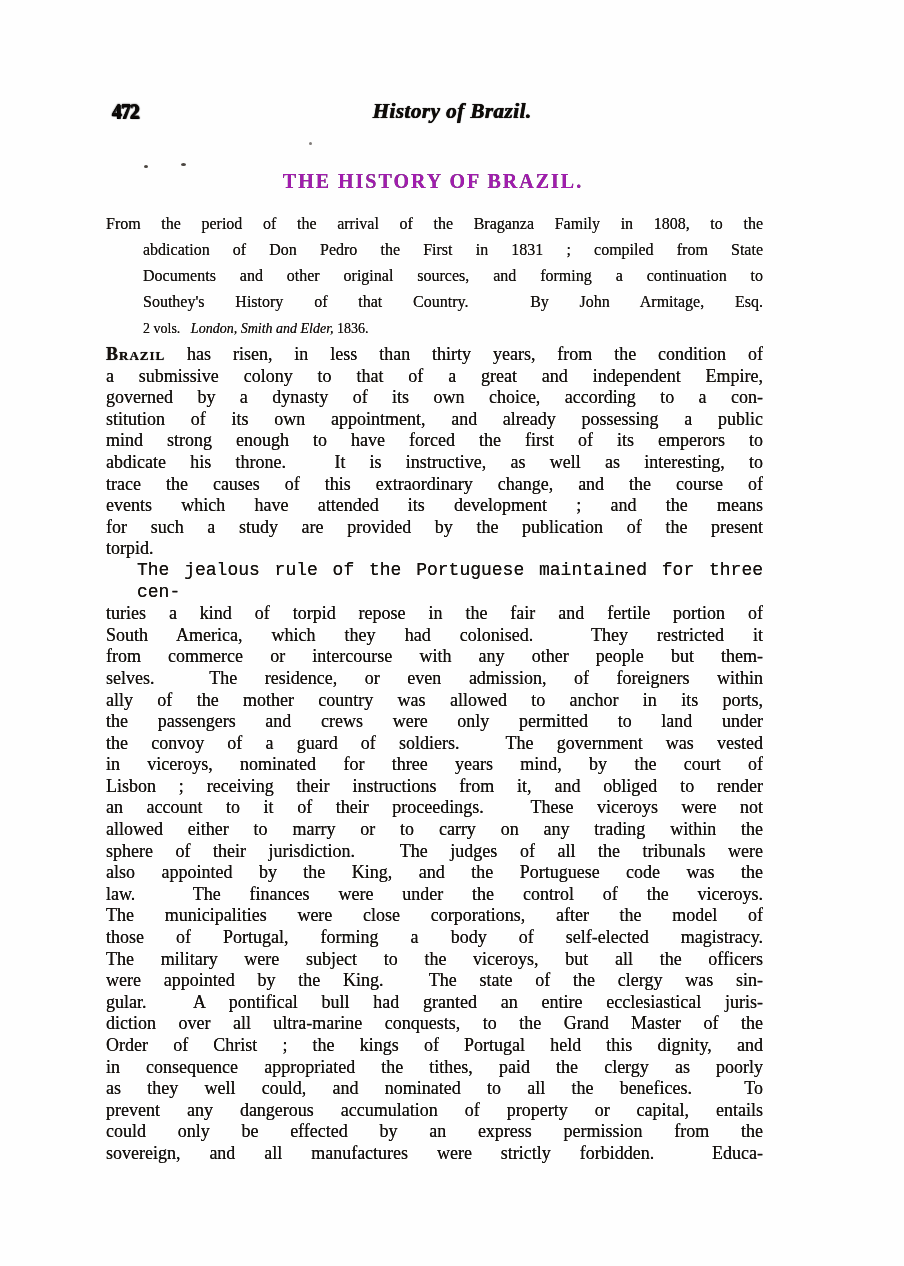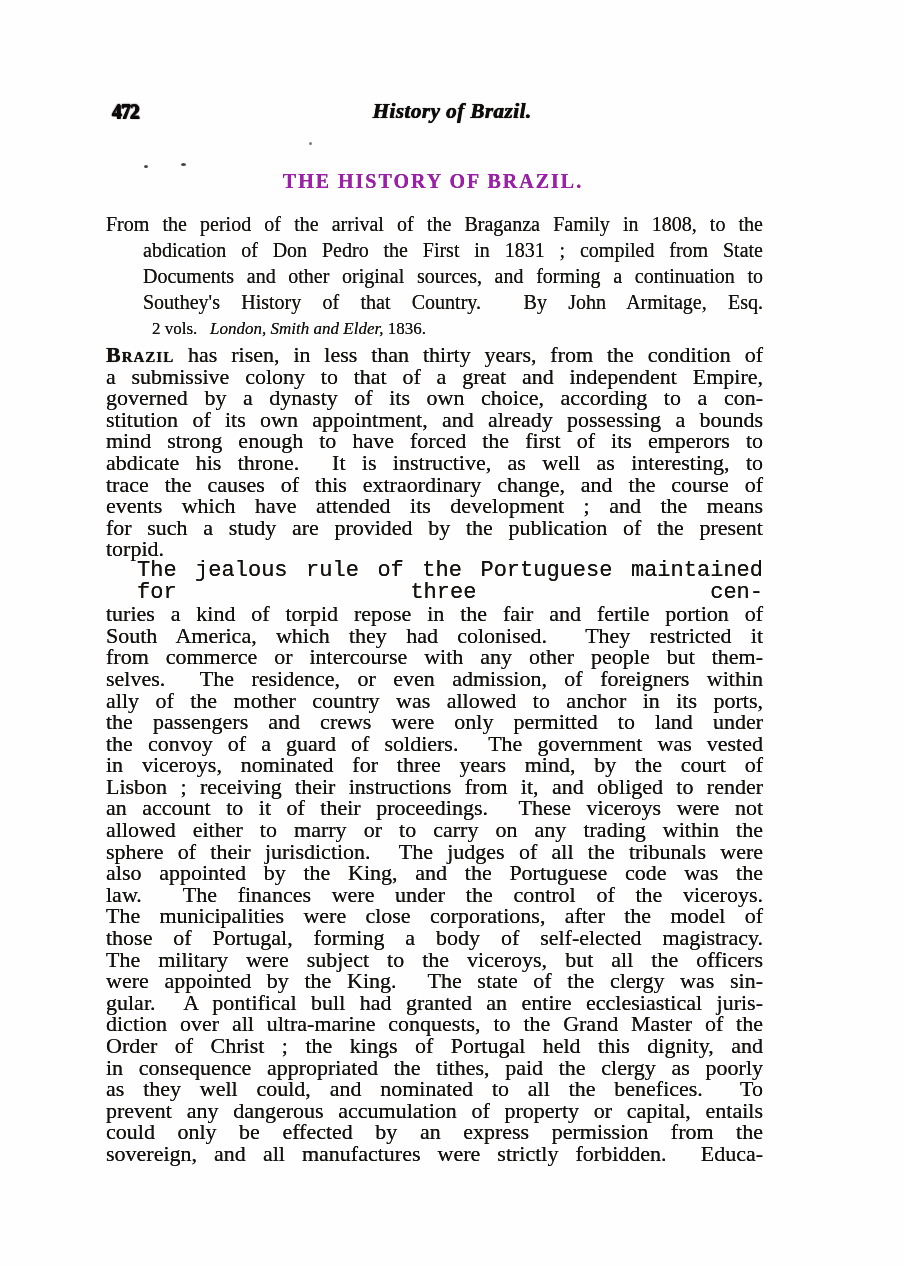--- a/index.html
+++ b/index.html
@@ -46,48 +46,48 @@
     font-weight: bold;
     letter-spacing: 2px;
     color: #a21caf;
     text-shadow: 0 0 0.5px rgba(0,0,0,0.75);
   }
   .citation-block {
     position: absolute;
     left: 106px;
     top: 211px;
     width: 657px;
-    font-size: 20px;
+    font-size: 16px;
     line-height: 26px;
     color: #16120e;
     text-shadow: 0 0 0.45px rgba(0,0,0,0.8);
   }
   .citation-block .gen-line {
     margin-left: 37px;
     text-align: justify;
     text-align-last: justify;
   }
   .citation-block .gen-line:first-child { margin-left: 0; }
   .citation-last-line {
     position: absolute;
-    left: 152px;
+    left: 143px;
     top: 316px;
     width: 620px;
-    font-size: 17px;
+    font-size: 14px;
     line-height: 26px;
     color: #16120e;
     text-shadow: 0 0 0.45px rgba(0,0,0,0.8);
   }
   .citation-last-line em { font-style: italic; }
   .body-text {
     position: absolute;
     left: 106px;
     top: 344px;
     width: 657px;
-    font-size: 22px;
+    font-size: 18px;
     line-height: 21.6px;
     color: #15110d;
     text-shadow: 0 0 0.5px rgba(0,0,0,0.85);
   }
   .body-text .line,
   .body-text .gen-line {
     text-align: justify;
     text-align-last: justify;
   }
   .body-text .line.noj { text-align-last: left; }
@@ -126,21 +126,21 @@
 
   <div class="body-text">
 
     <div class="para1">
       <div class="line">
         <span class="lead-word">Brazil</span><span> has risen, in less than thirty years, from the condition of</span>
       </div>
       <div>
           <div class="gen-line">a submissive colony to that of a great and independent Empire,</div>
           <div class="gen-line">governed by a dynasty of its own choice, according to a con-</div>
-          <div class="gen-line">stitution of its own appointment, and already possessing a bounds</div>
+          <div class="gen-line">stitution of its own appointment, and already possessing a public</div>
           <div class="gen-line">mind strong enough to have forced the first of its emperors to</div>
           <div class="gen-line">abdicate his throne.&nbsp; It is instructive, as well as interesting, to</div>
           <div class="gen-line">trace the causes of this extraordinary change, and the course of</div>
           <div class="gen-line">events which have attended its development ; and the means</div>
           <div class="gen-line">for such a study are provided by the publication of the present</div>
         </div>
       <div class="line noj">torpid.</div>
     </div>
 
     <div class="para2">

